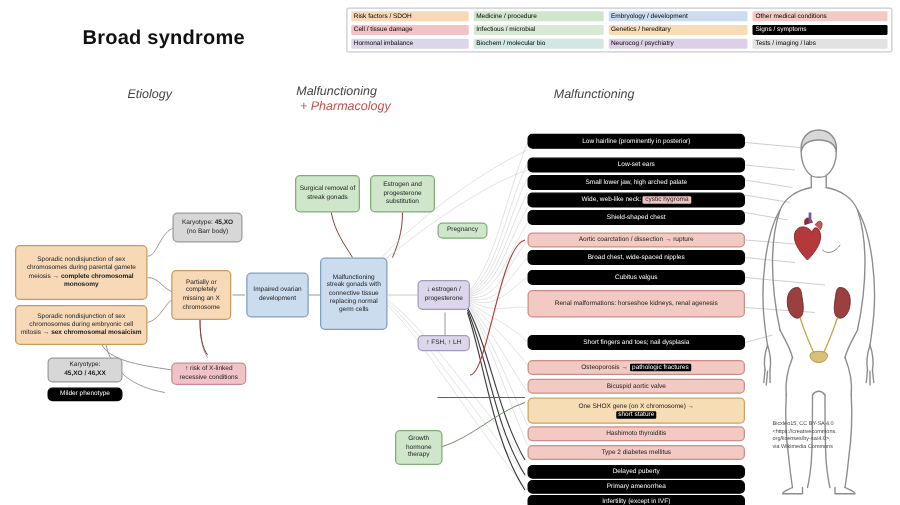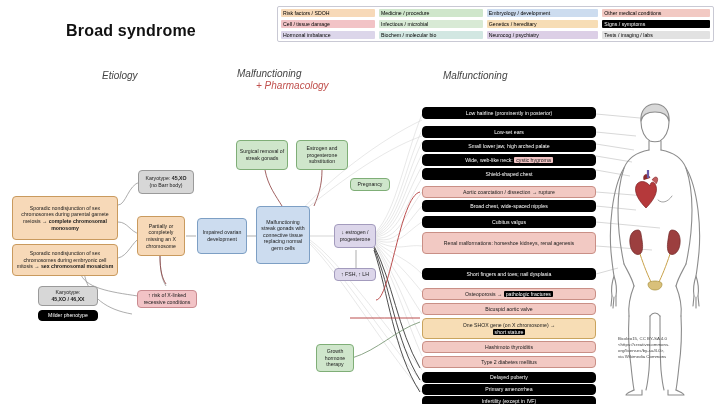--- a/index.html
+++ b/index.html
@@ -18,21 +18,21 @@
   
   .title {
     position: absolute; left: 66px; top: 22px;
     font-size: 16px; font-weight: bold; color: #111;
     letter-spacing: .2px;
   }
   .colhead {
     position: absolute; font-size: 10px; font-style: italic; color: #444;
     white-space: nowrap;
   }
-  .colhead.sub { color: #c0504d; font-style: italic; margin-left: 16px; }
+  .colhead.sub { color: #c0504d; font-style: italic; }
 
   
   .legend {
     position: absolute; left: 277px; top: 6px; width: 437px; height: 36px;
     border: 1px solid #c9c9d4; border-radius: 2px; background: #fff;
     display: flex; padding: 2px 3px; gap: 4px;
   }
   .legend-col { display: flex; flex-direction: column; justify-content: space-between; }
   .legend-item {
     font-size: 5.2px; line-height: 8px; padding: 0 2px; white-space: nowrap;

